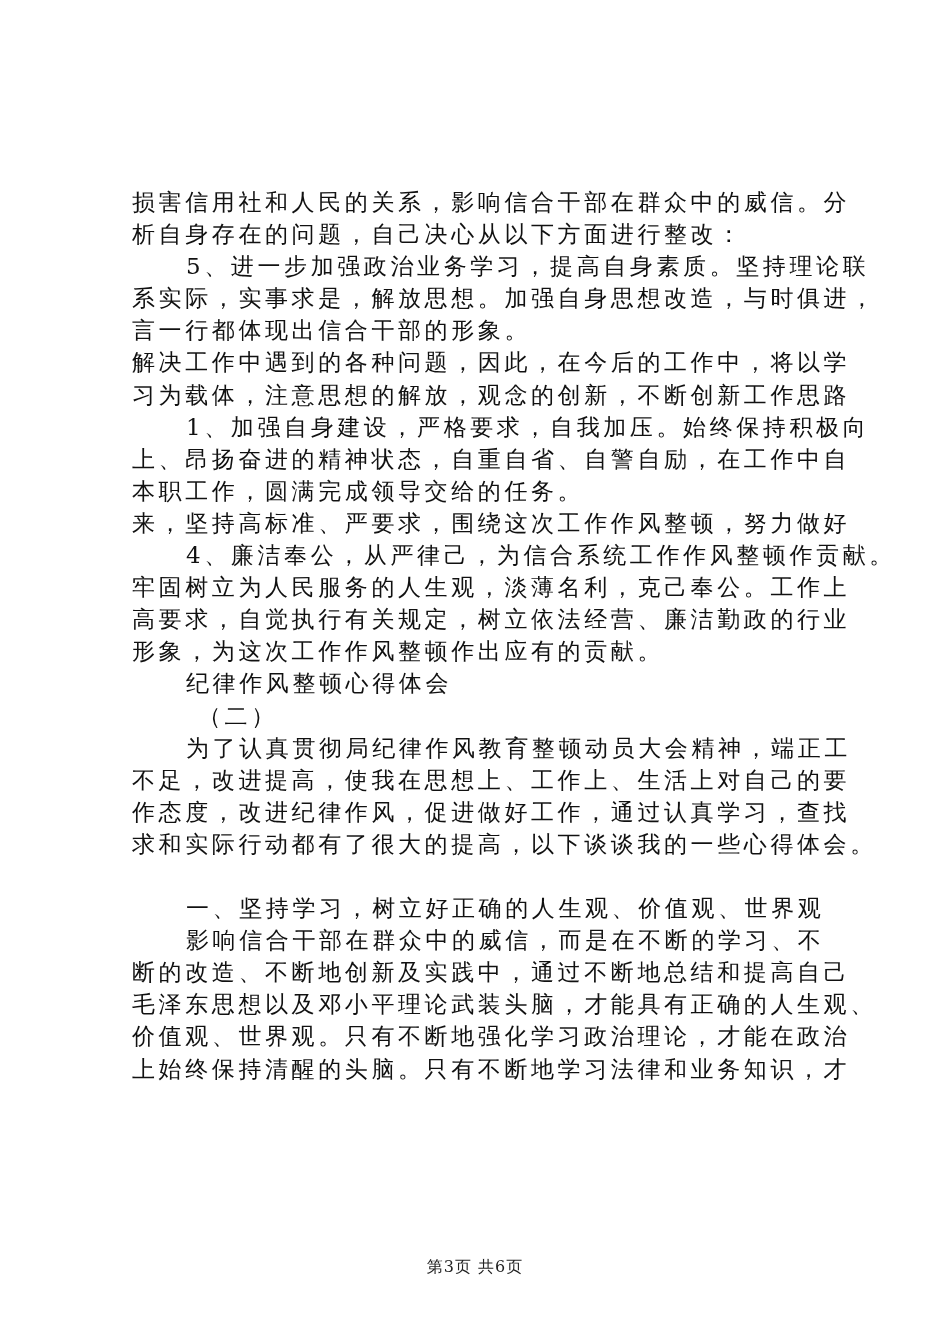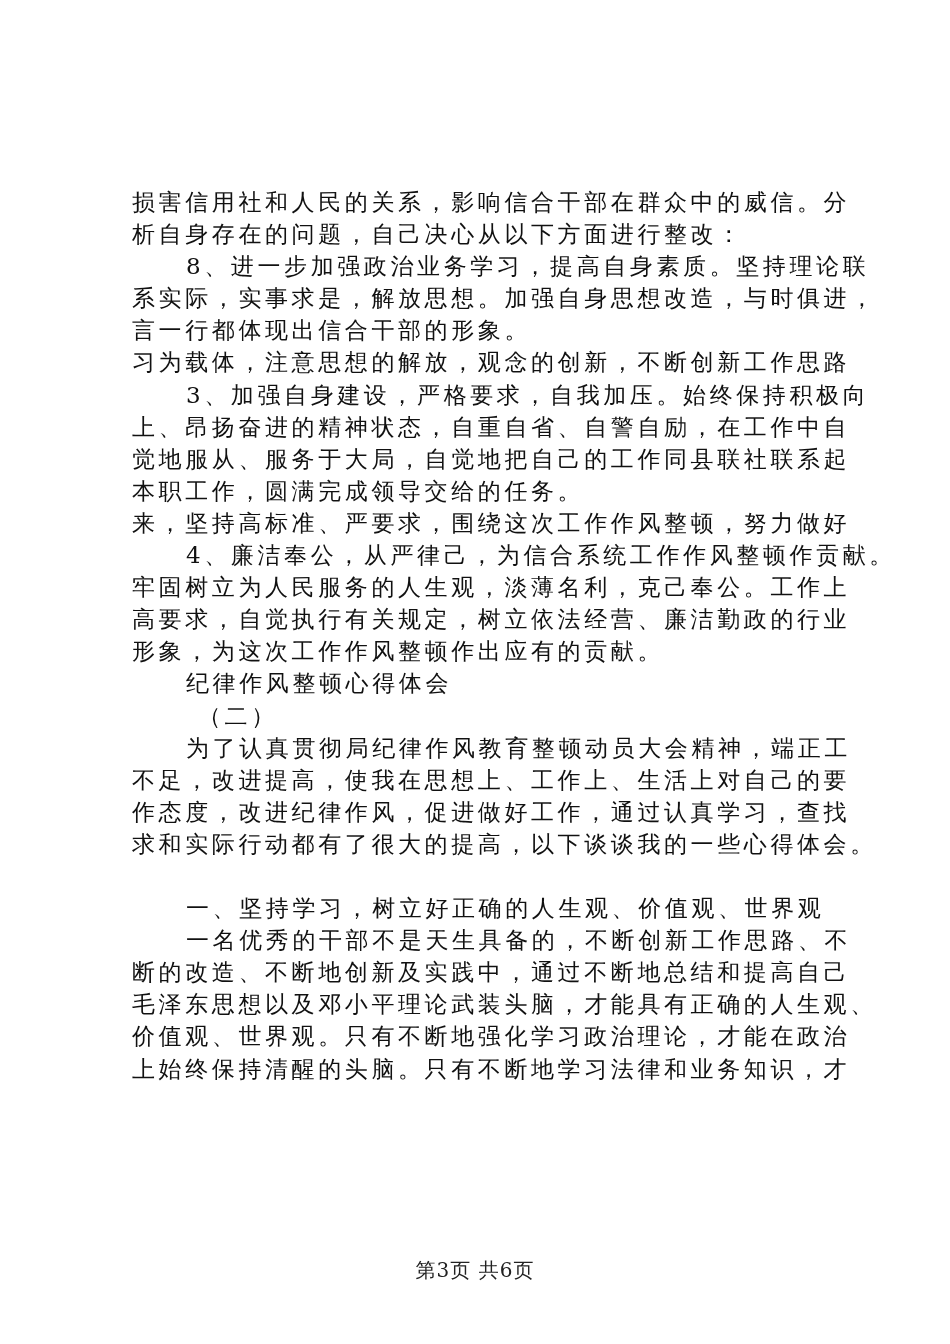--- a/index.html
+++ b/index.html
@@ -11,51 +11,51 @@
   .body-text {
     position: absolute; left: 132px; top: 169px; width: 712px;
     font-size: 23px; line-height: 32.1px; letter-spacing: 3.6px;
   }
   .line { white-space: nowrap; height: 32.1px; }
   .indent { padding-left: 54px; }
   .indent2 { padding-left: 66px; }
   .blank { height: 32.1px; }
   .footer {
     position: absolute; left: 0; width: 950px; top: 1240px; text-align: center;
-    font-size: 20px; letter-spacing: 1px; color: #222;
+    font-size: 16px; letter-spacing: 1px; color: #222;
   }
 </style>
 </head>
 <body>
 
 <div class="page">
   <div class="body-text" id="body-text">
       <div class="line">损害信用社和人民的关系，影响信合干部在群众中的威信。分</div>
       <div class="line">析自身存在的问题，自己决心从以下方面进行整改：</div>
-      <div class="line indent">8、进一步加强政治业务学习，提高自身素质。坚持理论联</div>
+      <div class="line indent">5、进一步加强政治业务学习，提高自身素质。坚持理论联</div>
       <div class="line">系实际，实事求是，解放思想。加强自身思想改造，与时俱进，</div>
       <div class="line">言一行都体现出信合干部的形象。</div>
+      <div class="line">解决工作中遇到的各种问题，因此，在今后的工作中，将以学</div>
       <div class="line">习为载体，注意思想的解放，观念的创新，不断创新工作思路</div>
-      <div class="line indent">3、加强自身建设，严格要求，自我加压。始终保持积极向</div>
+      <div class="line indent">1、加强自身建设，严格要求，自我加压。始终保持积极向</div>
       <div class="line">上、昂扬奋进的精神状态，自重自省、自警自励，在工作中自</div>
-      <div class="line">觉地服从、服务于大局，自觉地把自己的工作同县联社联系起</div>
       <div class="line">本职工作，圆满完成领导交给的任务。</div>
       <div class="line">来，坚持高标准、严要求，围绕这次工作作风整顿，努力做好</div>
       <div class="line indent">4、廉洁奉公，从严律己，为信合系统工作作风整顿作贡献。</div>
       <div class="line">牢固树立为人民服务的人生观，淡薄名利，克己奉公。工作上</div>
       <div class="line">高要求，自觉执行有关规定，树立依法经营、廉洁勤政的行业</div>
       <div class="line">形象，为这次工作作风整顿作出应有的贡献。</div>
       <div class="line indent">纪律作风整顿心得体会</div>
       <div class="line indent2">（二）</div>
       <div class="line indent">为了认真贯彻局纪律作风教育整顿动员大会精神，端正工</div>
       <div class="line">不足，改进提高，使我在思想上、工作上、生活上对自己的要</div>
       <div class="line">作态度，改进纪律作风，促进做好工作，通过认真学习，查找</div>
       <div class="line">求和实际行动都有了很大的提高，以下谈谈我的一些心得体会。</div>
       <div class="line blank"></div>
       <div class="line indent">一、坚持学习，树立好正确的人生观、价值观、世界观</div>
-      <div class="line indent">一名优秀的干部不是天生具备的，不断创新工作思路、不</div>
+      <div class="line indent">影响信合干部在群众中的威信，而是在不断的学习、不</div>
       <div class="line">断的改造、不断地创新及实践中，通过不断地总结和提高自己</div>
       <div class="line">毛泽东思想以及邓小平理论武装头脑，才能具有正确的人生观、</div>
       <div class="line">价值观、世界观。只有不断地强化学习政治理论，才能在政治</div>
       <div class="line">上始终保持清醒的头脑。只有不断地学习法律和业务知识，才</div>
     </div>
   <div class="footer">第3页 共6页</div>
 </div>
 
 </body></html>

